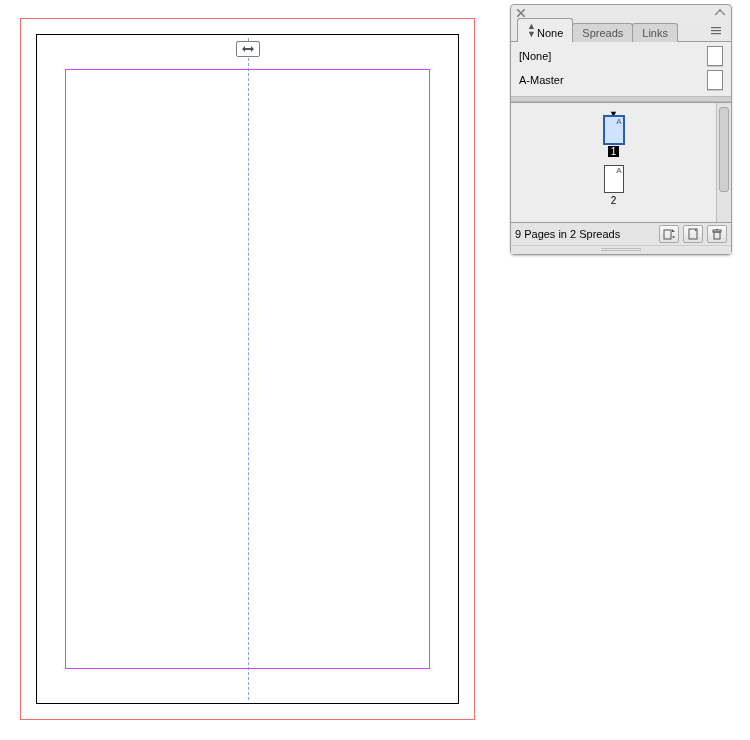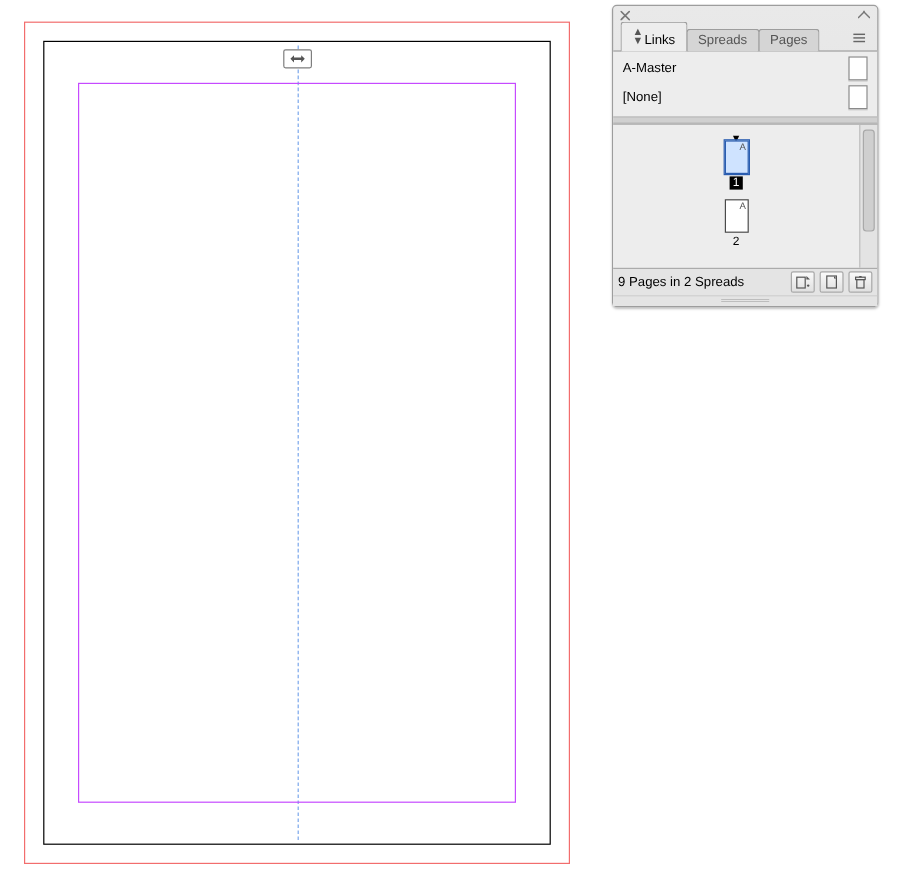--- a/index.html
+++ b/index.html
@@ -87,45 +87,45 @@
       <div class="panel-collapse">
         <svg width="10" height="8" viewBox="0 0 10 8">
             <path d="M0 6 L5 1 L10 6" fill="none" stroke="#777" stroke-width="1.2"></path>
             <path d="M5 1 L5 -2" stroke="#777" stroke-width="1.2"></path>
           </svg>
       </div>
     </div>
 
     <div class="tabs">
       <div class="tab active">
-        <span class="sort">▲<br>▼</span><span>Links</span>
+        <span class="sort">▲<br>▼</span><span>None</span>
       </div>
       <div class="tab">
         <span>Spreads</span>
       </div>
       <div class="tab">
-        <span>Pages</span>
+        <span>Links</span>
       </div>
       <div class="panel-menu">
         <svg width="10" height="10" viewBox="0 0 10 10">
           <rect x="0" y="1" width="10" height="1.2" fill="#666"></rect>
             <rect x="0" y="4" width="10" height="1.2" fill="#666"></rect>
             <rect x="0" y="7" width="10" height="1.2" fill="#666"></rect>
         </svg>
       </div>
     </div>
 
     <div class="panel-body">
       <div class="masters">
         <div class="master-row">
-          <span class="master-name">A-Master</span>
+          <span class="master-name">[None]</span>
           <span class="master-thumb"></span>
         </div>
         <div class="master-row">
-          <span class="master-name">[None]</span>
+          <span class="master-name">A-Master</span>
           <span class="master-thumb"></span>
         </div>
       </div>
       <div class="master-sep"></div>
 
       <div class="thumbs-wrap">
         <div class="thumbs">
           <div class="thumb selected">
             <div class="insert-caret">▼</div>
             <div class="page-rect">

